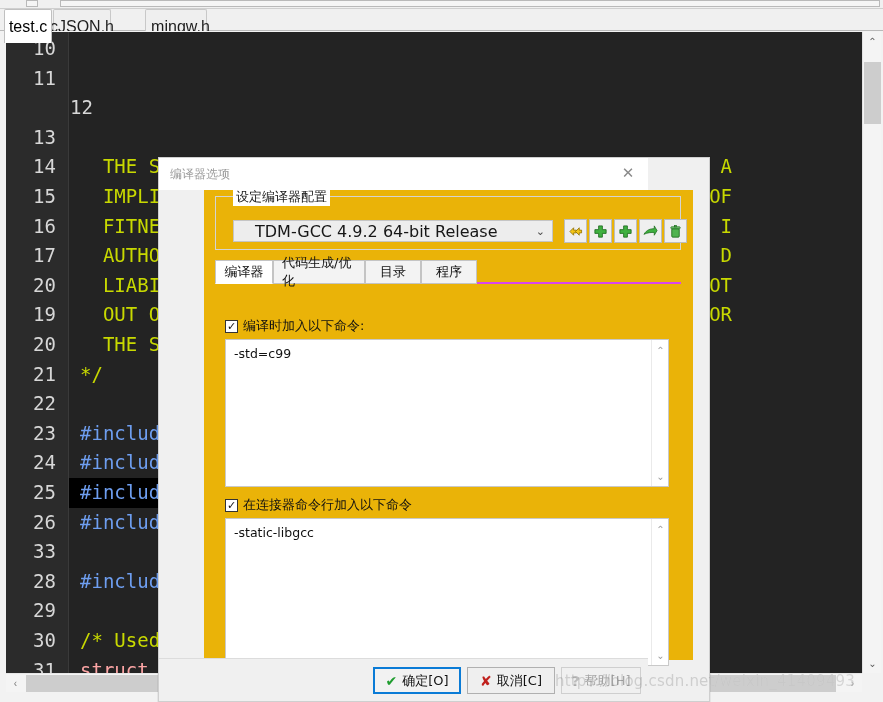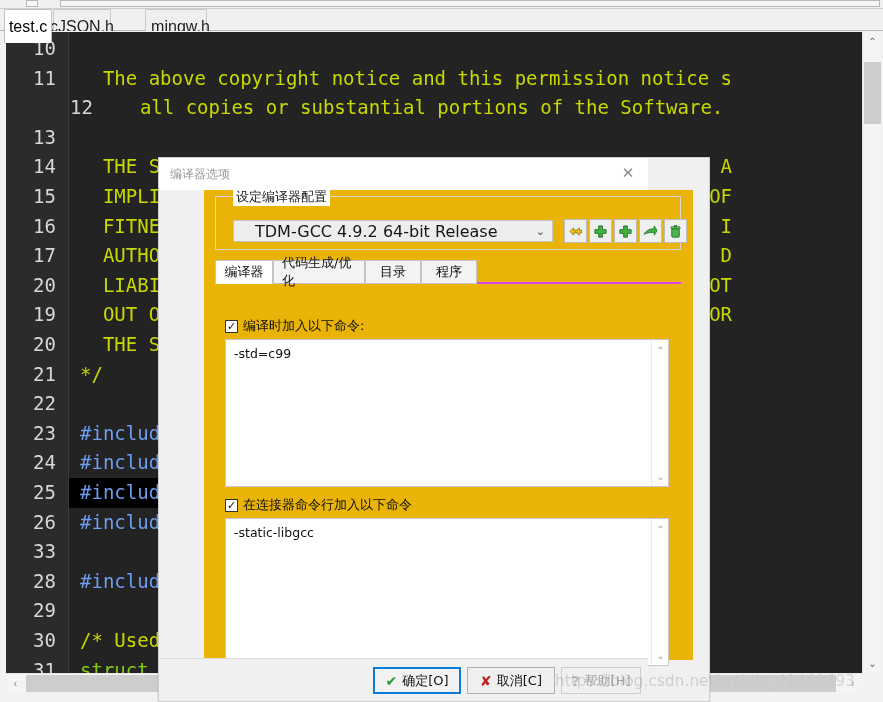--- a/index.html
+++ b/index.html
@@ -64,21 +64,21 @@
     line-height: 29.6px;
   }
   .ln {
     position: absolute; left: 0; width: 50px; text-align: right;
     color: #d7d7d7; font-family: "DejaVu Sans Mono", monospace;
     font-size: 19px;
   }
   .ctext { position: absolute; left: 74px; }
   .c-comment { color: #c8d900; }
   .c-pre { color: #6e9ef0; }
-  .c-plain { color: #84cc16; }
+  .c-plain { color: #fca5a5; }
   .hl-row {
     position: absolute; left: 63px; height: 29.6px; background: #000000;
   }
 
   
   .vscroll {
     position: absolute; right: 2px; top: 1px; width: 19px; height: 641px;
     background: #f4f4f4; border-left: 1px solid #e2e2e2;
   }
   .vscroll .arrow-up, .vscroll .arrow-dn {
@@ -269,22 +269,22 @@
       <span>_mingw.h</span>
     </div>
   </div>
 
   <div class="editor">
     <div class="code-area">
       <div class="gutter"></div>
       <div class="gutter-border"></div>
       <div id="code-lines">
           <div class="code-line" style="top: 2px;"><span class="ln">10</span><span class="ctext c-plain"></span></div>
-          <div class="code-line" style="top: 31.6px;"><span class="ln">11</span><span class="ctext c-comment">  The above copyright notice and this permission notice s</span></div>
-          <div class="code-line" style="top: 61.2px; margin-left: 37px;"><span class="ln">12</span><span class="ctext c-comment">  all copies or substantial portions of the Software.</span></div>
+          <div class="code-line" style="top: 31.6px;"><span class="ln">11</span></div>
+          <div class="code-line" style="top: 61.2px; margin-left: 37px;"><span class="ln">12</span></div>
           <div class="code-line" style="top: 90.8px;"><span class="ln">13</span><span class="ctext c-plain"></span></div>
           <div class="code-line" style="top: 120.4px;"><span class="ln">14</span><span class="ctext c-comment">  THE SOFTWARE IS PROVIDED "AS IS", WITHOUT WARRANTY OF A</span></div>
           <div class="code-line" style="top: 150px;"><span class="ln">15</span><span class="ctext c-comment">  IMPLIED, INCLUDING BUT NOT LIMITED TO THE WARRANTIES OF</span></div>
           <div class="code-line" style="top: 179.6px;"><span class="ln">16</span><span class="ctext c-comment">  FITNESS FOR A PARTICULAR PURPOSE AND NONINFRINGEMENT. I</span></div>
           <div class="code-line" style="top: 209.2px;"><span class="ln">17</span><span class="ctext c-comment">  AUTHORS OR COPYRIGHT HOLDERS BE LIABLE FOR ANY CLAIM, D</span></div>
           <div class="code-line" style="top: 238.8px;"><span class="ln">20</span><span class="ctext c-comment">  LIABILITY, WHETHER IN AN ACTION OF CONTRACT, TORT OR OT</span></div>
           <div class="code-line" style="top: 268.4px;"><span class="ln">19</span><span class="ctext c-comment">  OUT OF OR IN CONNECTION WITH THE SOFTWARE OR THE USE OR</span></div>
           <div class="code-line" style="top: 298px;"><span class="ln">20</span><span class="ctext c-comment">  THE SOFTWARE.</span></div>
           <div class="code-line" style="top: 327.6px;"><span class="ln">21</span><span class="ctext c-comment">*/</span></div>
           <div class="code-line" style="top: 357.2px;"><span class="ln">22</span><span class="ctext c-plain"></span></div>

